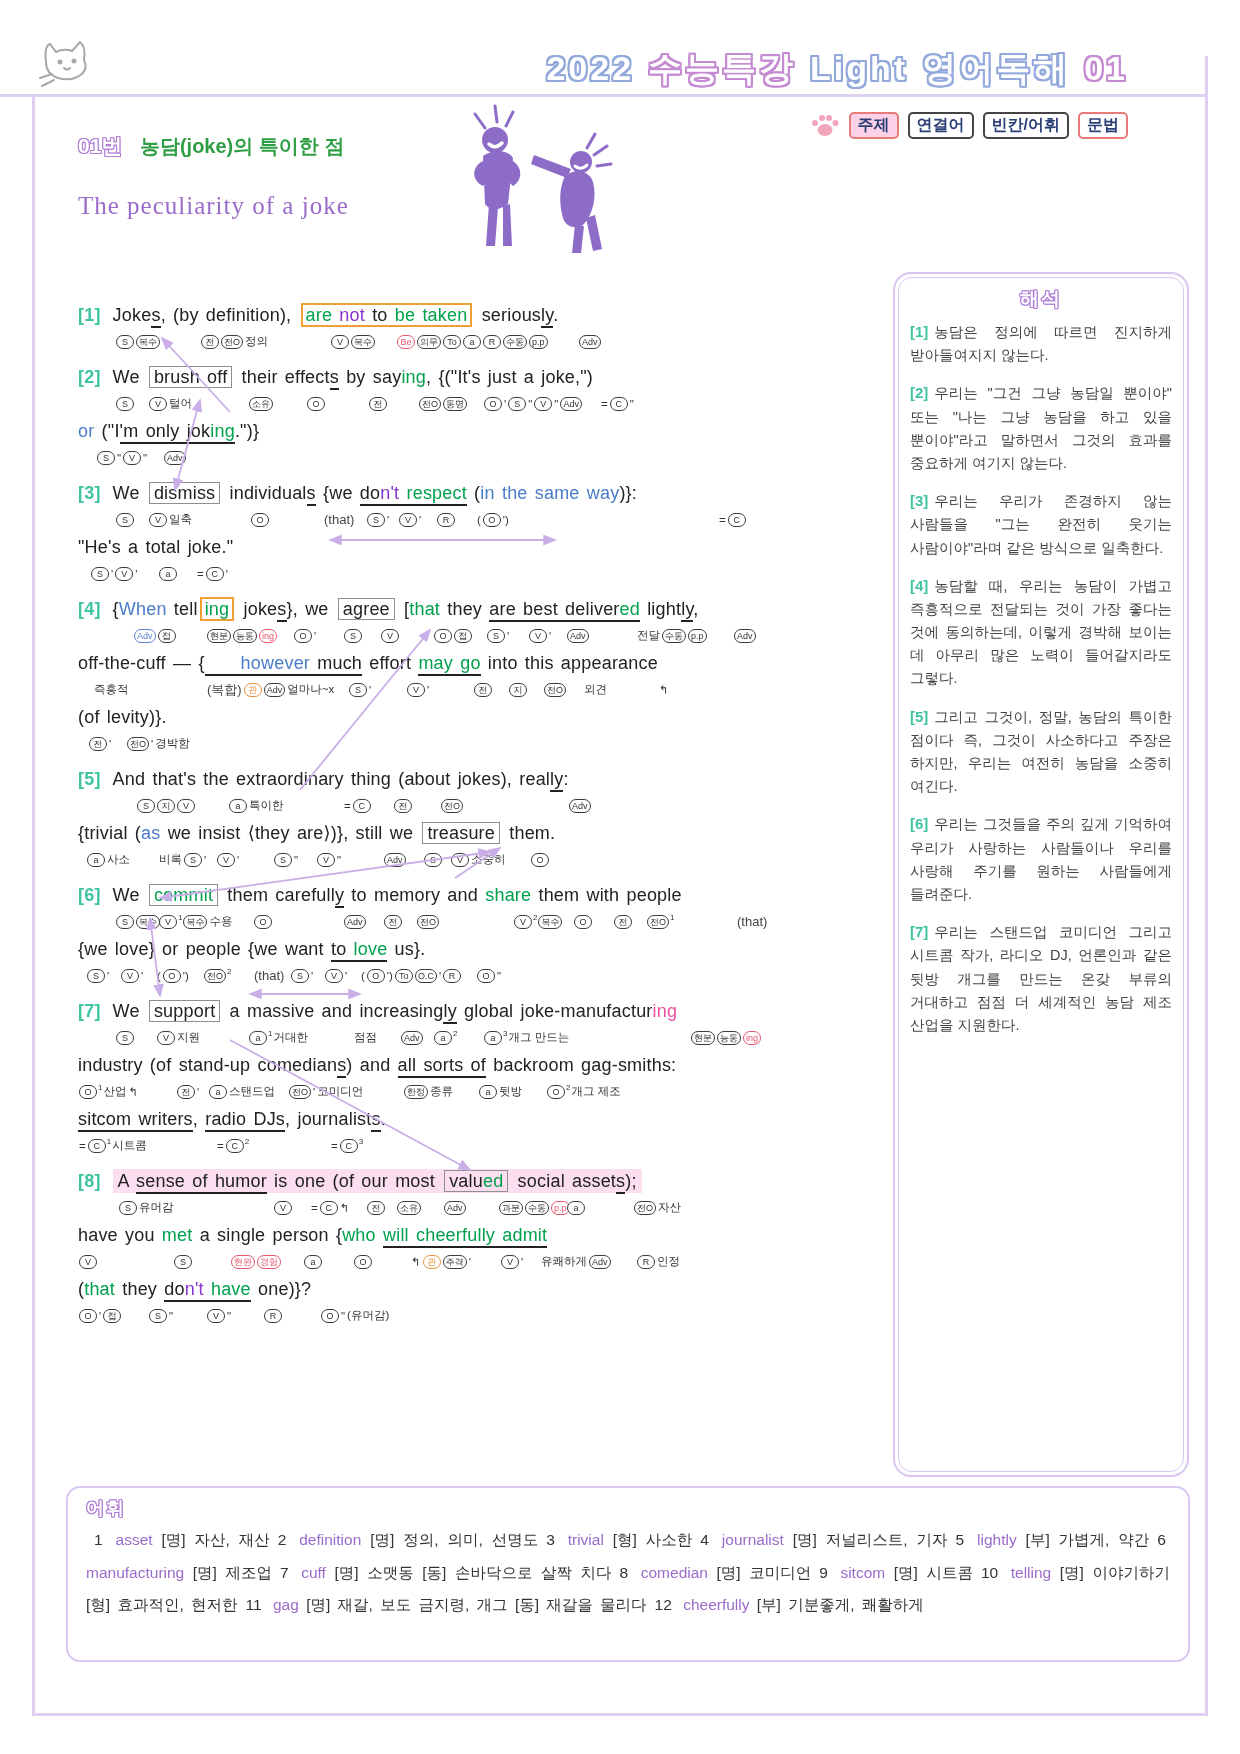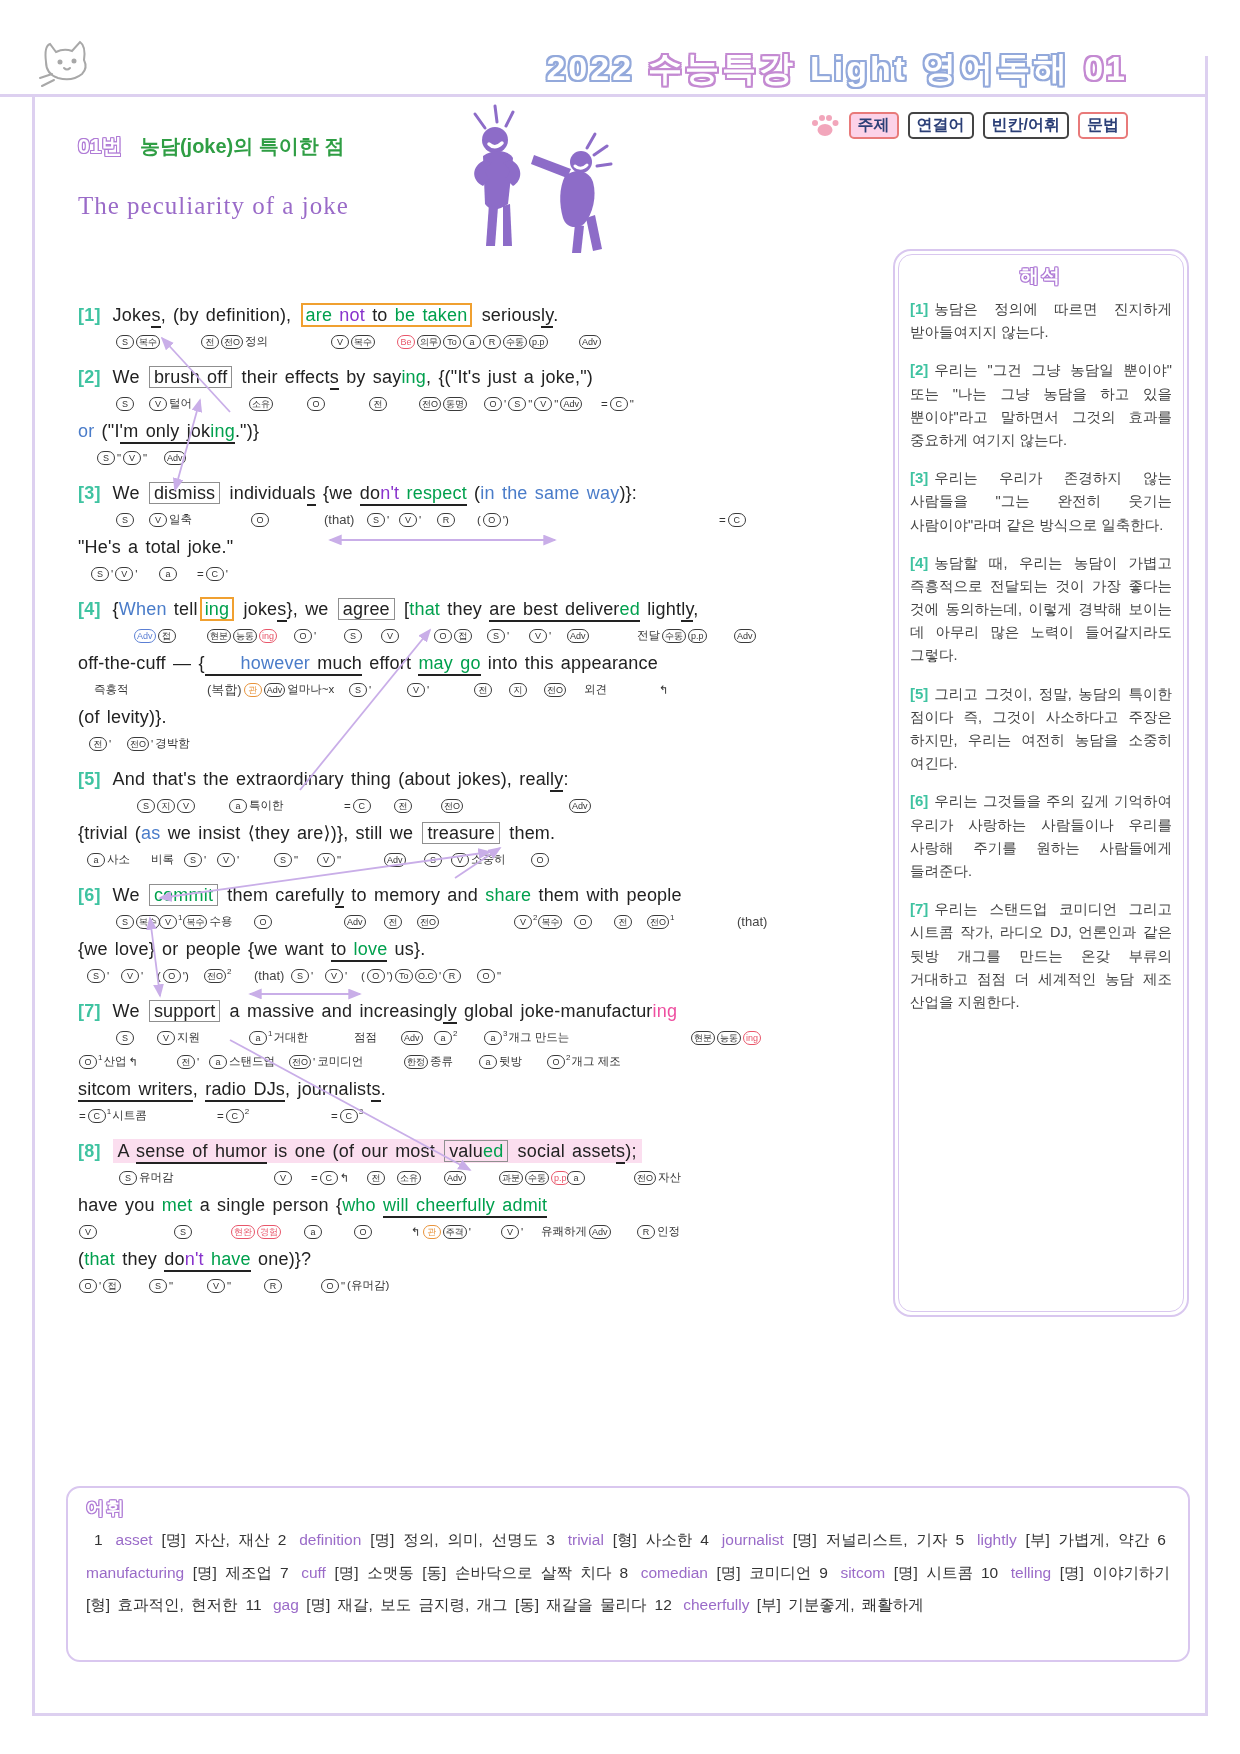--- a/index.html
+++ b/index.html
@@ -42,21 +42,21 @@
   .aline{position:relative;height:24px;}
   .agrp{position:absolute;top:2px;white-space:nowrap;}
   .tok{display:inline-block;border:1px solid #3a3a3a;border-radius:10px;font-size:9px;line-height:12px;min-width:12px;padding:0 2px;text-align:center;color:#333;margin:0 1px;vertical-align:middle;background:#fff;}
   .tok-r{border-color:#e8566a;color:#e8566a;}
   .tok-o{border-color:#e8933a;color:#e8933a;}
   .tok-b{border-color:#5b7fd4;color:#5b7fd4;}
   .tp{font-size:11.5px;color:#333;margin:0 1px;vertical-align:middle;}
   .tps{font-size:13px;color:#444;margin:0 1px;vertical-align:middle;}
   .tsup{font-size:8px;color:#333;vertical-align:super;}
   
-  #trans-box{position:absolute;left:893px;top:249px;width:296px;height:1068px;border:2px solid #d9c7ef;border-radius:18px;padding:3px;box-sizing:border-box;}
+  #trans-box{position:absolute;left:893px;top:272px;width:296px;height:1205px;border:2px solid #d9c7ef;border-radius:18px;padding:3px;box-sizing:border-box;}
   #trans-inner{border:1.5px solid #d9c7ef;border-radius:14px;height:100%;box-sizing:border-box;padding:8px 11px;overflow:hidden;}
   #trans-title{text-align:center;font-size:19px;letter-spacing:2px;margin-bottom:8px;}
   .trans-item{font-size:14.5px;line-height:1.6;color:#444;text-align:justify;margin:0 0 14px 0;word-break:keep-all;}
   .trans-item .lbl{font-size:15px;margin-right:6px;}
   
   #vocab-box{position:absolute;left:66px;top:1486px;width:1124px;height:176px;border:2px solid #d9c7ef;border-radius:14px;box-sizing:border-box;padding:8px 18px;}
   #vocab-title{font-size:18px;letter-spacing:2px;margin-bottom:4px;}
   #vocab-items{font-size:15.5px;line-height:2.1;color:#333;text-align:justify;word-spacing:3px;}
   .vnum{color:#333;margin:0 4px 0 8px;}
   .vword{color:#9a6bc8;}
@@ -220,21 +220,21 @@
         <span class="agrp" style="left: 58px;"><span class="tok">S</span><span class="tok">지</span><span class="tok">V</span></span>
         <span class="agrp" style="left: 150px;"><span class="tok">a</span><span class="tp">특이한</span></span>
         <span class="agrp" style="left: 265px;"><span class="tp">=</span><span class="tok">C</span></span>
         <span class="agrp" style="left: 315px;"><span class="tok">전</span></span>
         <span class="agrp" style="left: 362px;"><span class="tok">전O</span></span>
         <span class="agrp" style="left: 490px;"><span class="tok">Adv</span></span>
       </div>
       <div class="tline"><span class="sg-p">{trivial (</span><span class="sg-b">as</span><span class="sg-p"> we insist ⟨they are⟩)}, still we </span><span class="bx-g"><span class="sg-p">treasure</span></span><span class="sg-p"> them.</span></div>
       <div class="aline">
         <span class="agrp" style="left: 8px;"><span class="tok">a</span><span class="tp">사소</span></span>
-        <span class="agrp" style="left: 72px;"><span class="tp">비록</span></span>
+        <span class="agrp" style="left: 80px;"><span class="tp">비록</span></span>
         <span class="agrp" style="left: 105px;"><span class="tok">S</span><span class="tp">'</span></span>
         <span class="agrp" style="left: 138px;"><span class="tok">V</span><span class="tp">'</span></span>
         <span class="agrp" style="left: 195px;"><span class="tok">S</span><span class="tp">"</span></span>
         <span class="agrp" style="left: 238px;"><span class="tok">V</span><span class="tp">"</span></span>
         <span class="agrp" style="left: 305px;"><span class="tok">Adv</span></span>
         <span class="agrp" style="left: 345px;"><span class="tok">S</span></span>
         <span class="agrp" style="left: 372px;"><span class="tok">V</span><span class="tp">소중히</span></span>
         <span class="agrp" style="left: 452px;"><span class="tok">O</span></span>
       </div>
     </div>
@@ -271,20 +271,21 @@
       <div class="aline">
         <span class="agrp" style="left: 37px;"><span class="tok">S</span></span>
         <span class="agrp" style="left: 78px;"><span class="tok">V</span><span class="tp">지원</span></span>
         <span class="agrp" style="left: 170px;"><span class="tok">a</span><span class="tsup">1</span><span class="tp">거대한</span></span>
         <span class="agrp" style="left: 275px;"><span class="tp">점점</span></span>
         <span class="agrp" style="left: 322px;"><span class="tok">Adv</span></span>
         <span class="agrp" style="left: 355px;"><span class="tok">a</span><span class="tsup">2</span></span>
         <span class="agrp" style="left: 405px;"><span class="tok">a</span><span class="tsup">3</span><span class="tp">개그 만드는</span></span>
         <span class="agrp" style="left: 612px;"><span class="tok">현분</span><span class="tok">능동</span><span class="tok tok-r">ing</span></span>
       </div>
+      <div class="tline"><span class="sg-p">industry (of stand-up comedian</span><span class="sg-u">s</span><span class="sg-p">) and </span><span class="sg-u">all sorts of</span><span class="sg-p"> backroom gag-smiths:</span></div>
       <div class="aline">
         <span class="agrp" style="left: 0px;"><span class="tok">O</span><span class="tsup">1</span><span class="tp">산업</span><span class="tp">↰</span></span>
         <span class="agrp" style="left: 98px;"><span class="tok">전</span><span class="tp">'</span></span>
         <span class="agrp" style="left: 130px;"><span class="tok">a</span><span class="tp">스탠드업</span></span>
         <span class="agrp" style="left: 210px;"><span class="tok">전O</span><span class="tp">'</span><span class="tp">코미디언</span></span>
         <span class="agrp" style="left: 325px;"><span class="tok">한정</span><span class="tp">종류</span></span>
         <span class="agrp" style="left: 400px;"><span class="tok">a</span><span class="tp">뒷방</span></span>
         <span class="agrp" style="left: 468px;"><span class="tok">O</span><span class="tsup">2</span><span class="tp">개그 제조</span></span>
       </div>
       <div class="tline"><span class="sg-u">sitcom writers</span><span class="sg-p">, </span><span class="sg-u">radio DJs</span><span class="sg-p">, journalist</span><span class="sg-u">s</span><span class="sg-p">.</span></div>

